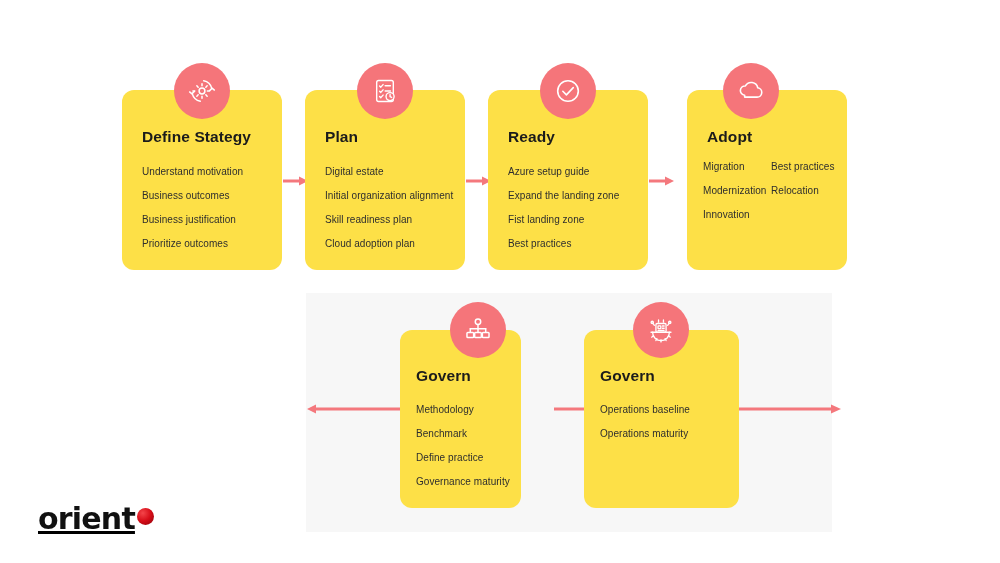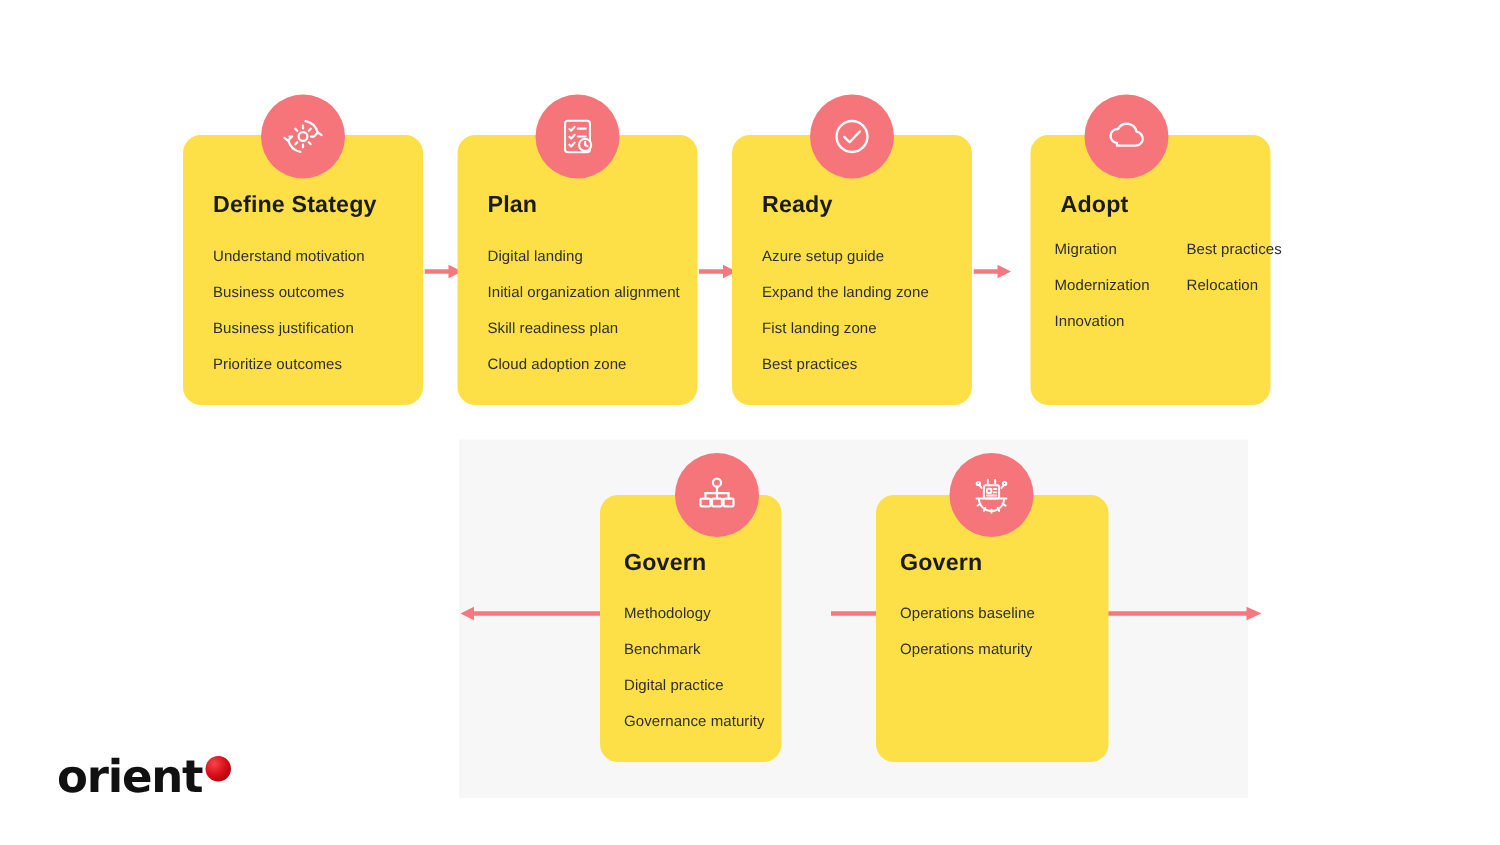--- a/index.html
+++ b/index.html
@@ -56,21 +56,21 @@
   .card-item {
     font-size: 10px;
     color: #2e2e2e;
     line-height: 24px;
     white-space: nowrap;
     letter-spacing: 0.05px;
   }
   .two-col {
     display: grid;
     grid-template-columns: 68px auto;
-    column-gap: 20px;
+    column-gap: 0;
   }
 
   
   .badge {
     position: absolute;
     width: 56px;
     height: 56px;
     border-radius: 50%;
     background: #f5757a;
     display: flex;
@@ -85,21 +85,22 @@
     height: 12px;
     display: block;
   }
 
   
   .logo {
     position: absolute;
     left: 38px;
     top: 504px;
     display: flex;
-    align-items: flex-start;
+    align-items: center;
+    text-decoration: underline;
   }
   .logo-text {
     font-family: "DejaVu Sans", sans-serif;
     font-size: 30px;
     font-weight: 700;
     color: #111111;
     letter-spacing: -0.8px;
     line-height: 30px;
   }
   .logo-dot {
@@ -149,24 +150,24 @@
         <polyline points="24.2,15.6 26.7,13.0 29.2,15.0"></polyline>
         <path d="M5.6 18.8a11 11 0 0 0 8.6 8.1"></path>
         <polyline points="7.8,16.4 5.3,19.0 2.8,17.0"></polyline>
       </svg>
     </span>
   </div>
 
   <div class="card" style="left:305px; top:90px; width:160px; height:180px;padding-left:36px;">
     <div class="card-title" style="top:38px;">Plan</div>
     <div class="card-list" style="top:70px;">
-      <div class="card-item">Digital landing</div>
+      <div class="card-item">Digital estate</div>
       <div class="card-item">Initial organization alignment</div>
       <div class="card-item">Skill readiness plan</div>
-      <div class="card-item">Cloud adoption zone</div>
+      <div class="card-item">Cloud adoption plan</div>
     </div>
   </div>
   <div class="badge" style="left:357px; top:63px;">
     <span>
       <svg width="28" height="28" viewBox="0 0 32 32" fill="none" stroke="#ffffff" stroke-width="1.6" stroke-linecap="round" stroke-linejoin="round">
         <rect x="6.5" y="4" width="19" height="24" rx="2.2"></rect>
         <polyline points="9.8,10.2 11.2,11.6 13.8,8.7"></polyline>
         <polyline points="9.8,16.2 11.2,17.6 13.8,14.7"></polyline>
         <polyline points="9.8,22.2 11.2,23.6 13.8,20.7"></polyline>
         <line x1="16.2" y1="10.0" x2="22.2" y2="10.0"></line>
@@ -224,21 +225,21 @@
   <svg class="arrow-h" style="left:738px; top:403px; width:104px; height:12px;" viewBox="0 0 104 12">
     <line x1="0" y1="6" x2="95" y2="6" stroke="#f4787d" stroke-width="3"></line>
     <polygon points="93,1.5 103,6 93,10.5" fill="#f4787d"></polygon>
   </svg>
 
   <div class="card" style="left:400px; top:330px; width:121px; height:178px;text-decoration:underline;">
     <div class="card-title" style="top:37px; left:16px;">Govern</div>
     <div class="card-list" style="top:68px; left:16px;">
       <div class="card-item">Methodology</div>
       <div class="card-item">Benchmark</div>
-      <div class="card-item">Digital practice</div>
+      <div class="card-item">Define practice</div>
       <div class="card-item">Governance maturity</div>
     </div>
   </div>
   <div class="badge" style="left:450px; top:302px;">
     <span>
       <svg width="28" height="28" viewBox="0 0 32 32" fill="none" stroke="#ffffff" stroke-width="1.7" stroke-linecap="round" stroke-linejoin="round">
         <circle cx="16" cy="6.6" r="3.1"></circle>
         <line x1="16" y1="9.7" x2="16" y2="14.6"></line>
         <line x1="7.2" y1="14.6" x2="24.8" y2="14.6"></line>
         <line x1="7.2" y1="14.6" x2="7.2" y2="18.6"></line>

